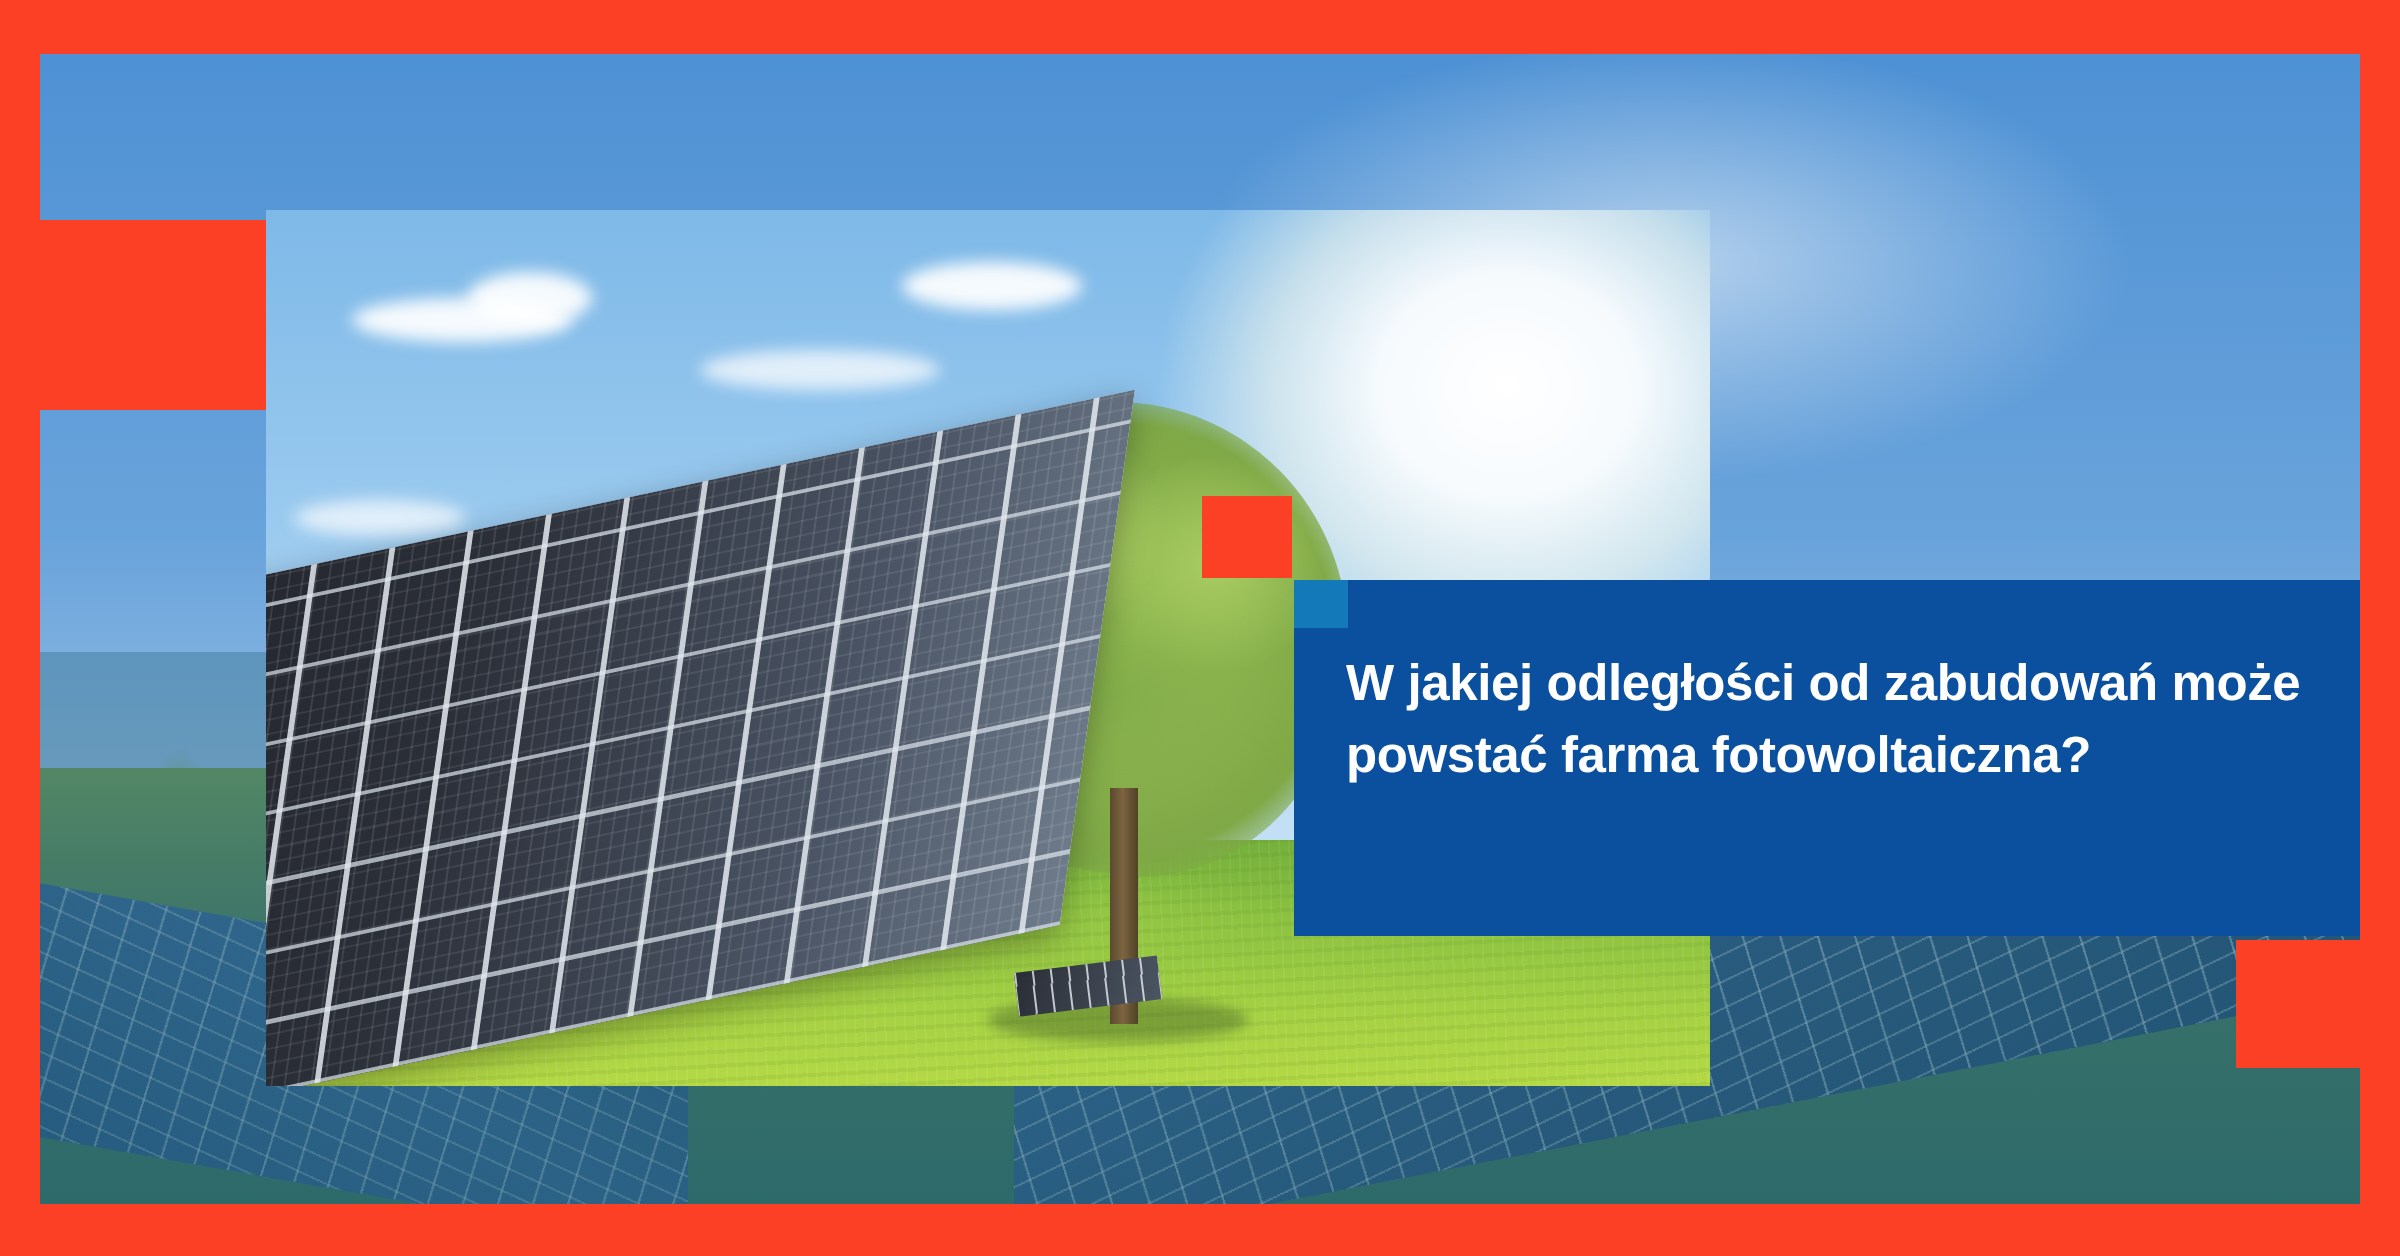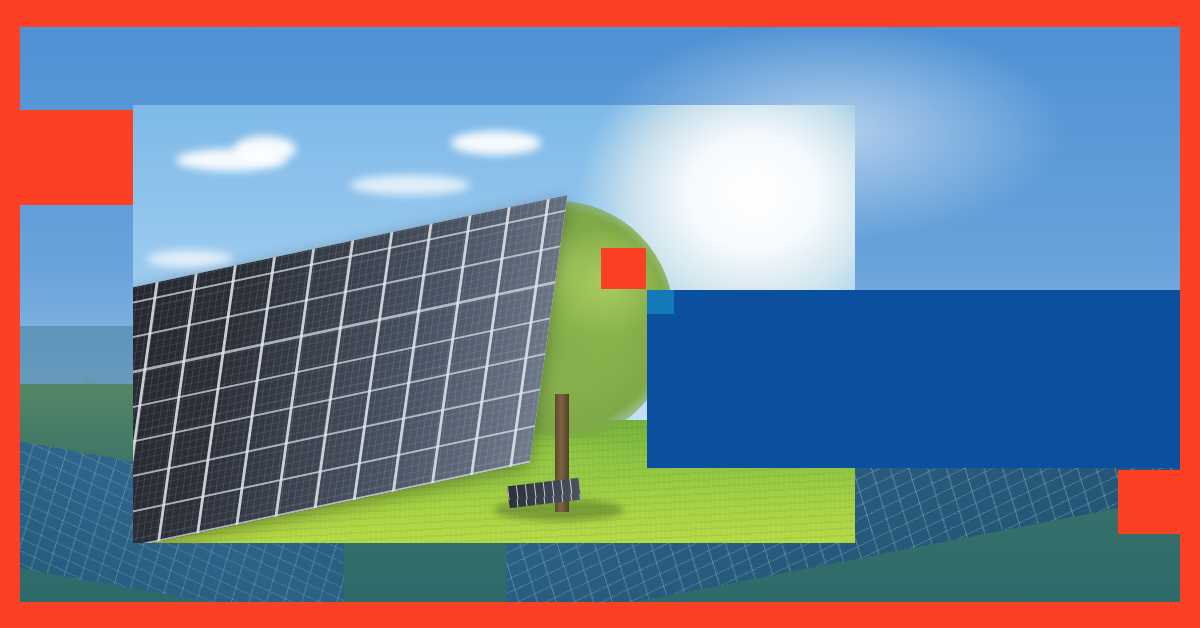--- a/index.html
+++ b/index.html
@@ -365,17 +365,18 @@
     <div class="inset-array-small"></div>
     <div class="inset-array"></div>
   </div>
 
   <div class="sq-red-tl"></div>
   <div class="sq-red-mid"></div>
   <div class="sq-red-br"></div>
 
   <div class="caption-box">
     <div class="caption-accent"></div>
+    <h1 class="caption-title">W jakiej odległości od zabudowań może powstać farma fotowoltaiczna?</h1>
   </div>
 
   <div class="frame"></div>
 
 </div>
 
 </body></html>

